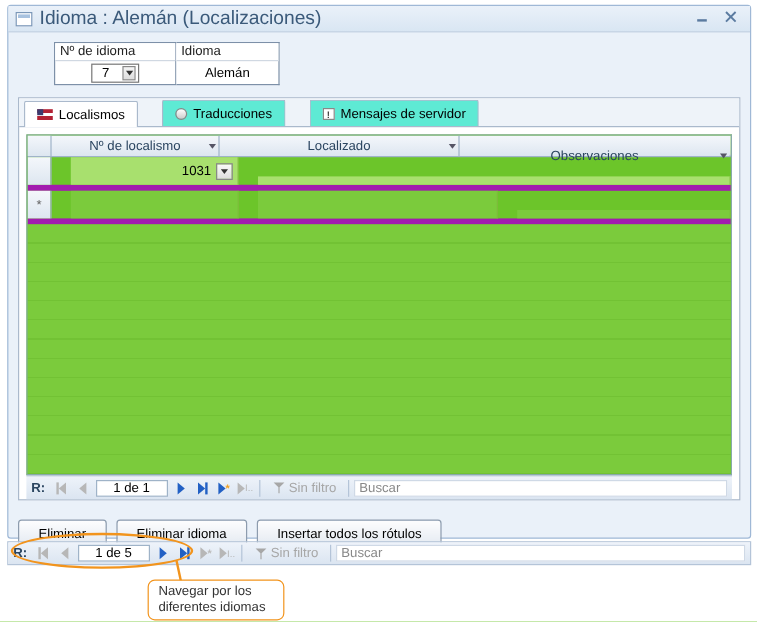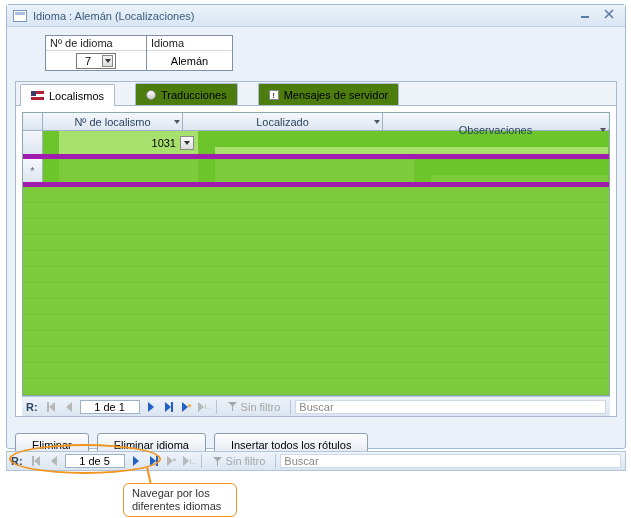--- a/index.html
+++ b/index.html
@@ -1,20 +1,20 @@
 <!DOCTYPE html>
 <html><head>
 <meta charset="utf-8">
 <style>
   * { box-sizing: border-box; font-family: "Segoe UI", Tahoma, sans-serif; }
   body { margin: 0; background: #fff; width: 631px; height: 518px; position: relative; overflow: hidden; }
 
   
   .window { position: absolute; left: 6px; top: 4px; width: 620px; height: 445px; border: 1px solid #9fb8d6; background: #eaf1f9; border-radius: 3px; }
-  .titlebar { height: 22px; background: linear-gradient(#eaf1f9,#d9e6f3); border-bottom: 1px solid #c0d0e2; display: flex; align-items: center; padding: 0 6px; font-size: 11px; color: #3b5a7a; }
+  .titlebar { height: 22px; background: linear-gradient(#eaf1f9,#d9e6f3); border-bottom: 1px solid #c0d0e2; display: flex; align-items: center; padding: 0 6px; font-size: 16px; color: #3b5a7a; }
   .titlebar .ticon { width: 14px; height: 12px; border: 1px solid #7a97b8; background: #fff; margin-right: 6px; position: relative; }
   .titlebar .ticon::after{content:"";position:absolute;left:1px;top:1px;width:10px;height:3px;background:#a8c2df;}
   .titlebar .spacer { flex: 1; }
   .winbtn { width: 20px; height: 14px; margin-left: 4px; color: #5b7ba0; font-size: 10px; text-align: center; line-height: 14px; cursor: pointer; }
   .winbtn svg { display:block; margin:auto;}
 
   .content { padding: 8px 8px 6px 8px; }
 
   
   .fieldrow { display: flex; gap: 0; margin-left: 30px; }
@@ -25,21 +25,21 @@
   .f2 { width: 86px; border-left: none; }
   .f1 .val { justify-content: center; font-weight: normal;}
   .f2 .val { justify-content: center; }
   .combo { width: 40px; height: 16px; border: 1px solid #777; display: inline-flex; align-items: center; justify-content: space-between; padding: 0 2px 0 8px; background:#fff;}
   .combo .arrow{width:11px;height:12px;border:1px solid #888;display:flex;align-items:center;justify-content:center;background:linear-gradient(#f5f5f5,#ddd);}
   .tri{width:0;height:0;border-left:3px solid transparent;border-right:3px solid transparent;border-top:4px solid #333;}
 
   
   .tabs { margin-top: 10px; border: 1px solid #aab9cc; background: #fff; height: 336px; display:flex; flex-direction:column; }
   .tabstrip { height: 24px; display: flex; align-items: flex-end; padding-left: 4px; gap: 20px; border-bottom: 1px solid #aab9cc; background:#eef3f9; }
-  .tab { height: 22px; padding: 0 10px; font-size: 11px; border: 1px solid #aab9cc; border-bottom: none; background: #4d7c0f; display: flex; align-items: center; gap: 5px; border-radius: 2px 2px 0 0; cursor:pointer; }
+  .tab { height: 22px; padding: 0 10px; font-size: 11px; border: 1px solid #aab9cc; border-bottom: none; background: #5eead4; display: flex; align-items: center; gap: 5px; border-radius: 2px 2px 0 0; cursor:pointer; }
   .tab.active { background: #fff; position:relative; top:1px;}
   .flag{width:13px;height:9px;display:inline-block;}
   .flag.us{background:linear-gradient(#b22234 33%,#fff 33%,#fff 66%,#b22234 66%);position:relative;}
   .flag.us::before{content:"";position:absolute;left:0;top:0;width:5px;height:5px;background:#3c3b6e;}
   .bullet{width:10px;height:10px;border-radius:50%;border:1px solid #888;background:linear-gradient(#fff,#ccc);}
   .excl{width:10px;height:10px;border:1px solid #888;text-align:center;font-size:8px;line-height:9px;font-weight:bold;color:#444;background:#fff;}
 
   .tabbody{ flex:1; padding:6px 6px 0 6px; display:flex;flex-direction:column; }
   .grid { flex:1; border:1px solid #8aa; display:flex; flex-direction:column; background:#6cc52a; overflow:hidden;}
   .ghead { display:flex; height:18px; background:linear-gradient(#f4f7fb,#dde6f0); border-bottom:1px solid #9fb3c8; font-size:11px; }

